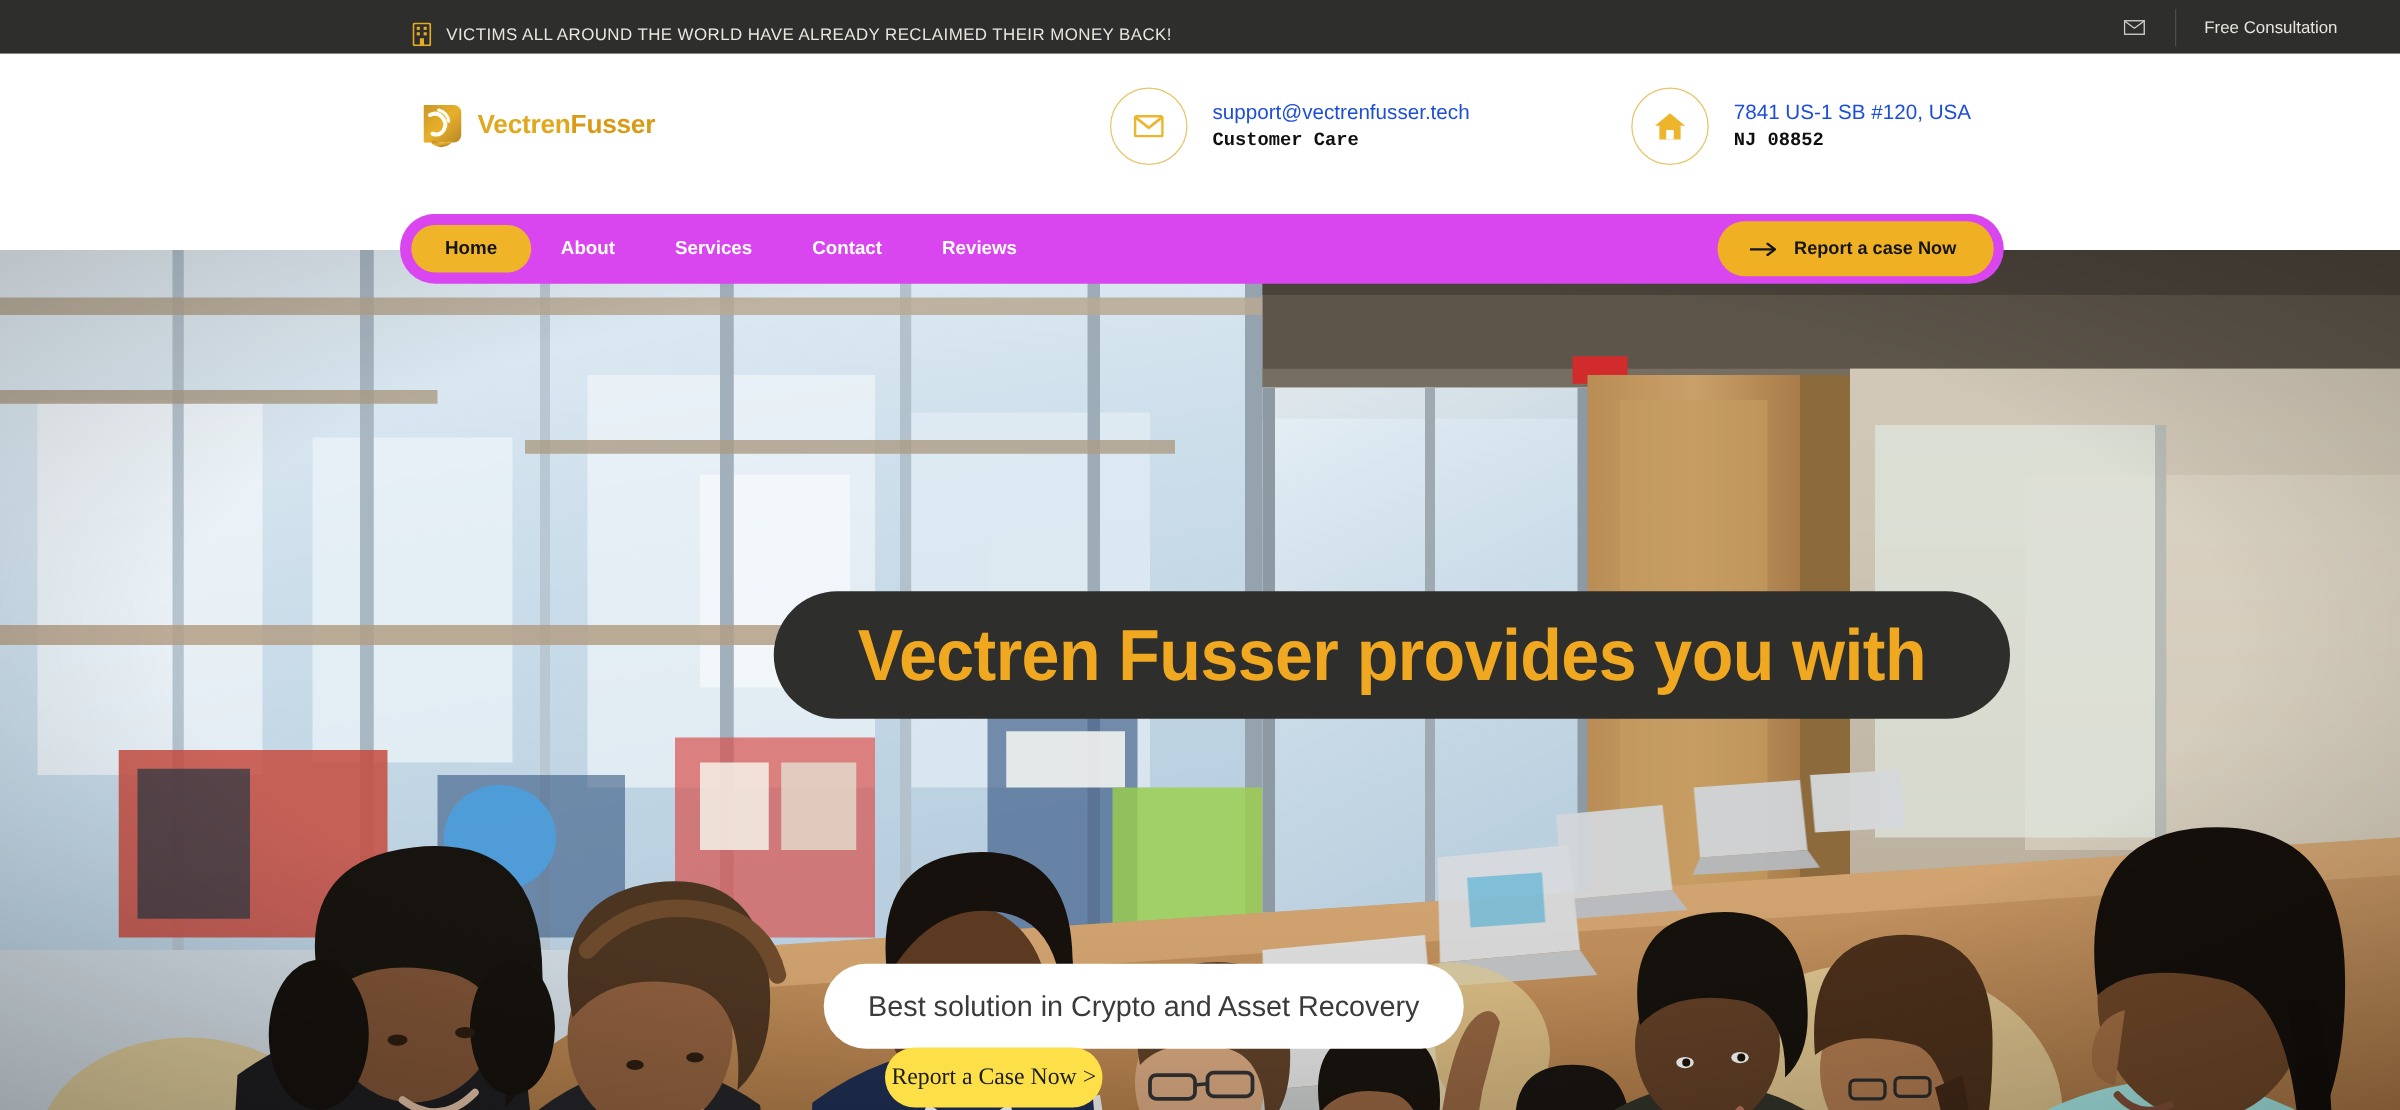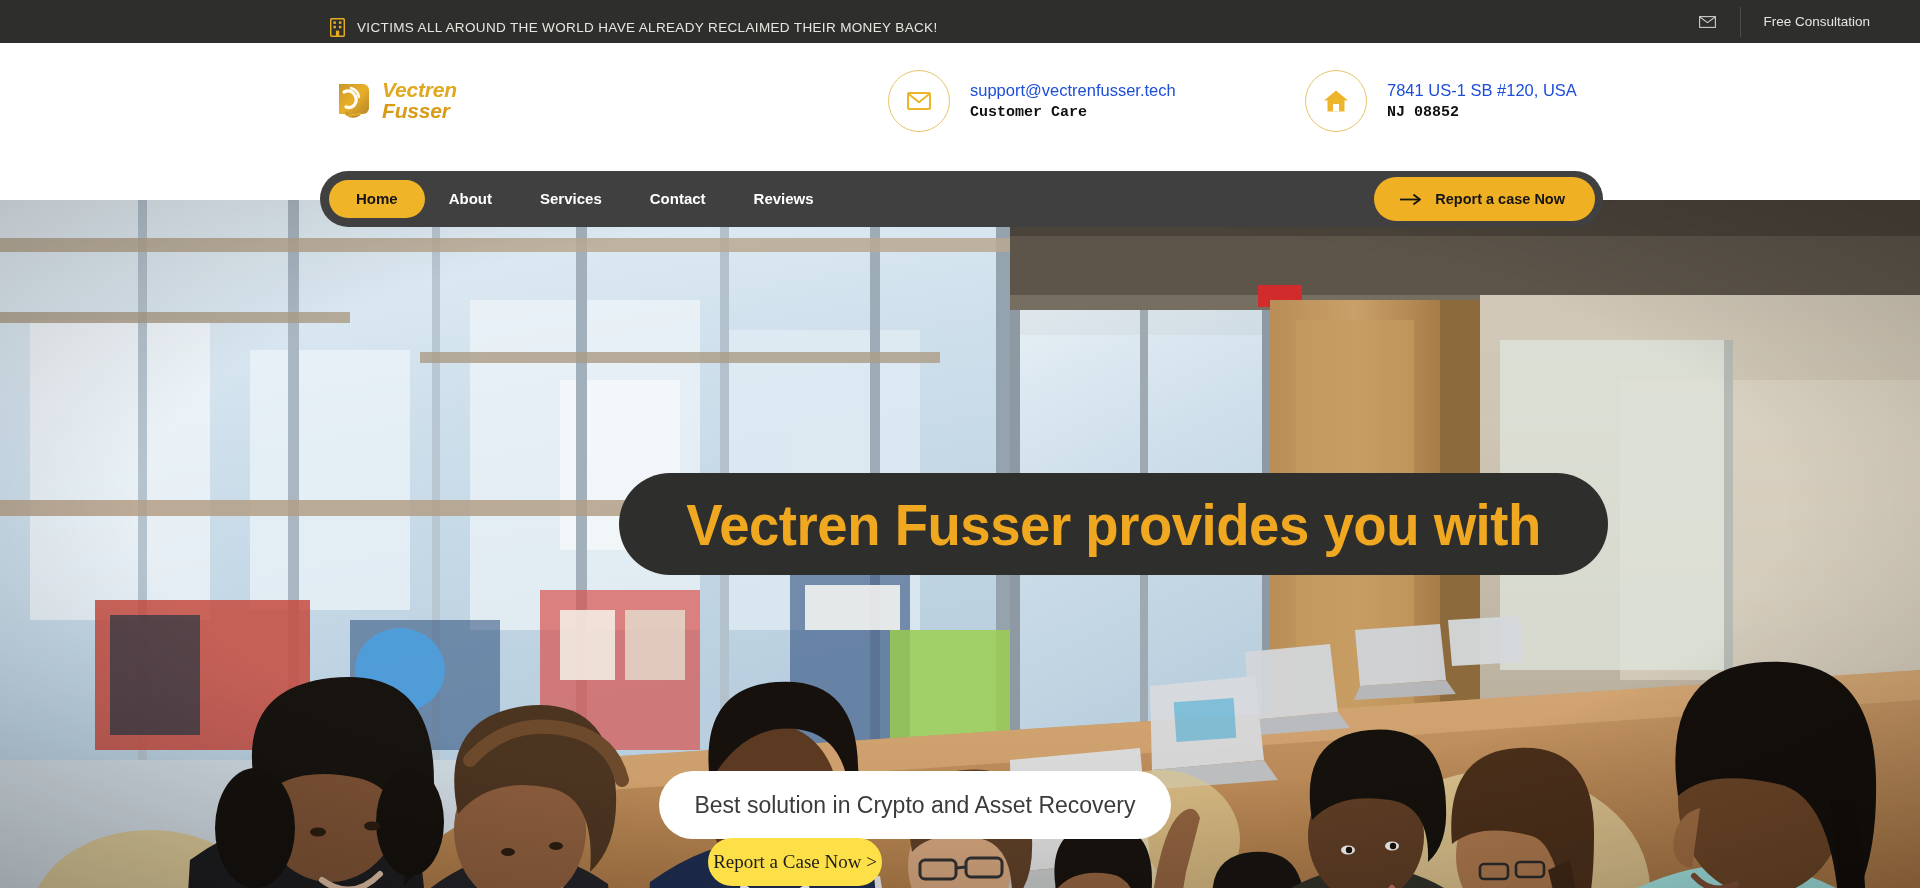--- a/index.html
+++ b/index.html
@@ -72,23 +72,22 @@
   }
   .logo {
     margin-left: 333px;
     display: flex;
     align-items: center;
     gap: 7px;
   }
   .logo-mark { width: 42px; height: 46px; display: block; }
   .logo-text {
     display: flex;
-    flex-direction: column;
+    flex-direction: row;
     line-height: 0.97;
-    font-style: italic;
   }
   .logo-text span {
     font-size: 21px;
     font-weight: 700;
     letter-spacing: -0.2px;
   }
   .logo-l1 { color: #e0a81e; }
   .logo-l2 { color: #d99b16; }
 
   .contact-group {
@@ -130,21 +129,21 @@
     font-family: Liberation Mono, monospace;
   }
 
   
   .nav-wrap {
     position: absolute;
     left: 320px;
     top: 171px;
     width: 1283px;
     height: 56px;
-    background: #404040;
+    background: #d946ef;
     border-radius: 28px;
     display: flex;
     align-items: center;
     z-index: 20;
   }
   .nav-items {
     display: flex;
     align-items: center;
     gap: 0px;
     margin-left: 9px;

